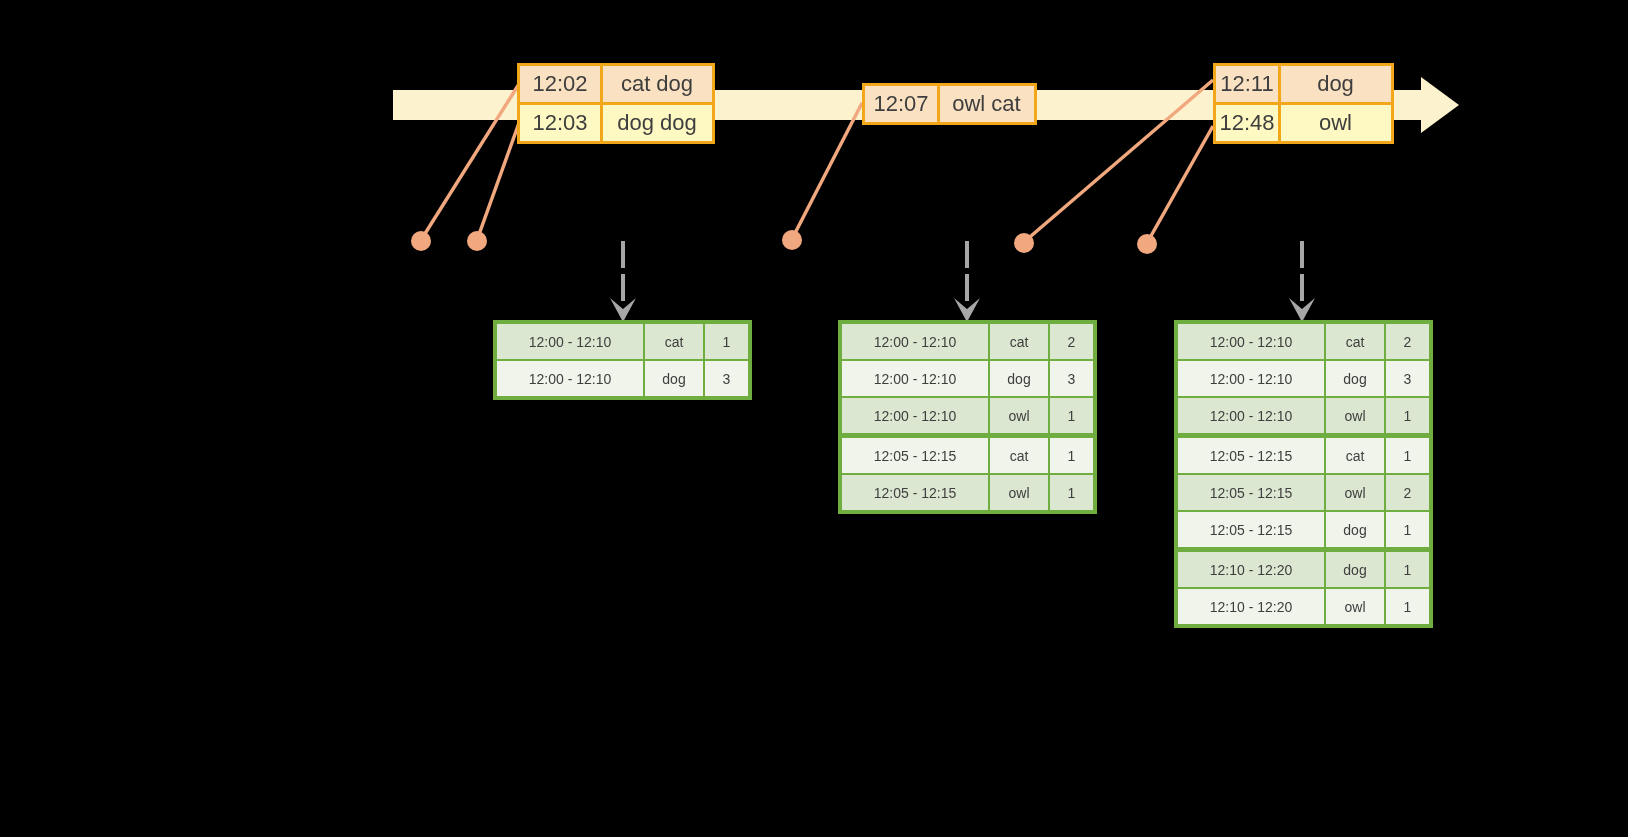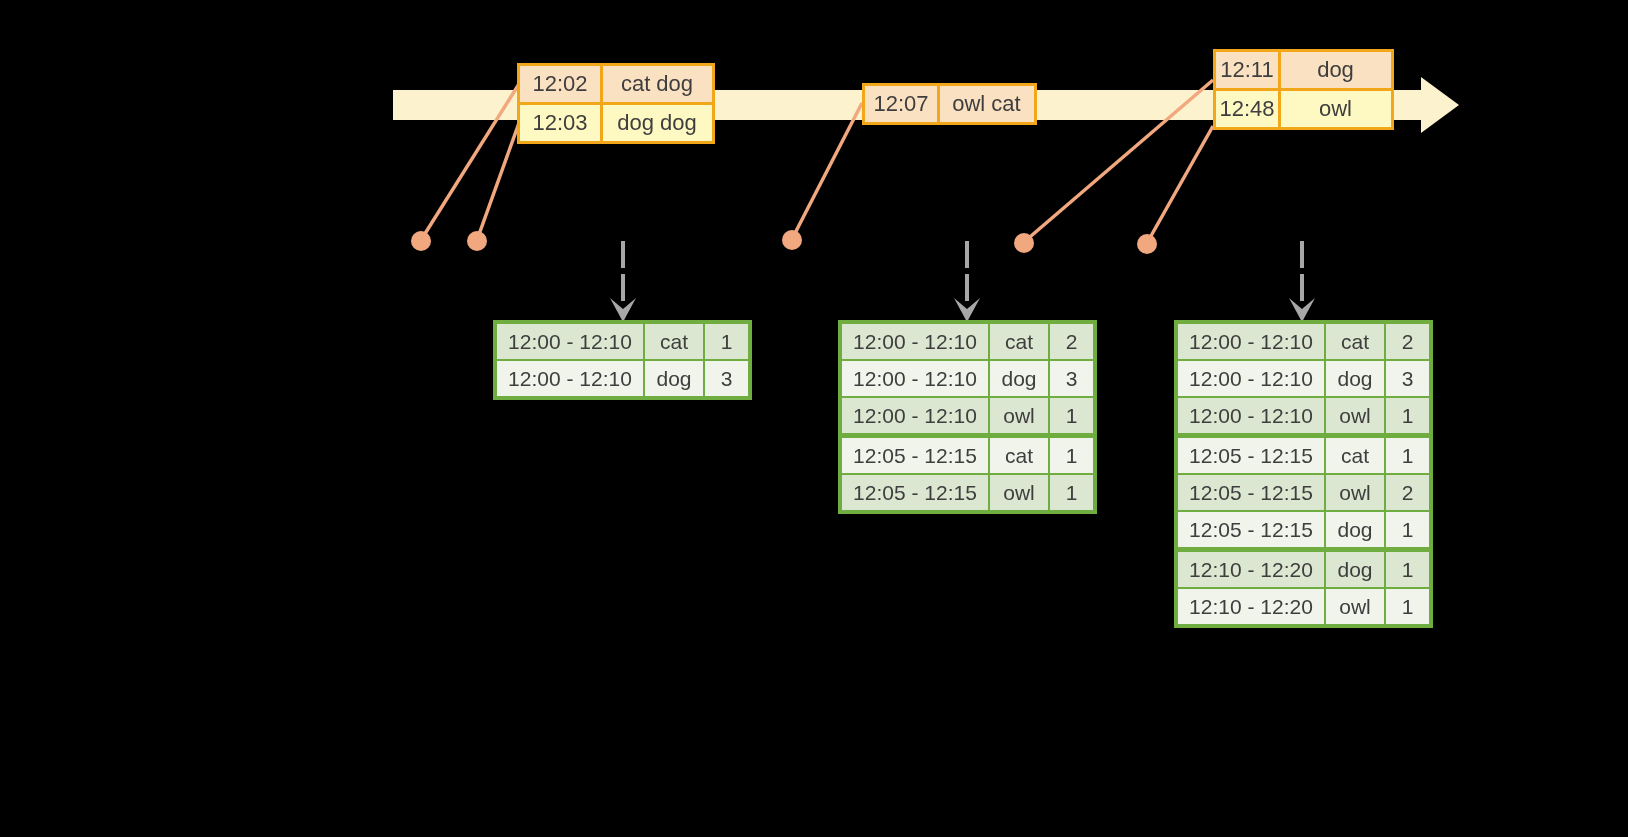--- a/index.html
+++ b/index.html
@@ -13,41 +13,41 @@
   .dash{stroke:#A7A7A7;stroke-width:4;stroke-dasharray:27 6;}
   .dashhead{fill:#A7A7A7;}
 
   
   .etable{
     position:absolute;display:grid;gap:2.5px;background:#F2A71B;
     border:3px solid #F2A71B;grid-auto-rows:36px;z-index:2;
   }
   .et1{left:517px;top:63px;grid-template-columns:80px 109px;}
   .et2{left:862px;top:83px;grid-template-columns:72px 94px;}
-  .et3{left:1213px;top:49px;grid-template-columns:62px 110px;}
+  .et3{left:1213px;top:63px;grid-template-columns:62px 110px;}
   .ecell{
     display:flex;align-items:center;justify-content:center;
     font-size:22px;background:#FAE1C2;white-space:nowrap;
   }
   .ecell.alt{background:#fef9c3;}
 
   
   .gtable{
     position:absolute;display:flex;flex-direction:column;
     background:#6FAD40;border:4px solid #6FAD40;z-index:2;
   }
   .gt1{left:493px;top:320px;}
   .gt2{left:838px;top:320px;}
   .gt3{left:1174px;top:320px;}
   .grow{display:grid;grid-template-columns:146px 58px 43px;gap:2px;height:35px;margin-top:2px;}
   .grow:first-child{margin-top:0;}
   .grow.thick{margin-top:5px;}
   .gcell{
     display:flex;align-items:center;justify-content:center;
-    font-size:21px;background:#DCE7D1;white-space:nowrap;
+    font-size:14px;background:#DCE7D1;white-space:nowrap;
   }
   .grow.alt .gcell{background:#F0F4EB;}
 </style>
 </head>
 <body>
 
 <div class="canvas">
 
   <svg class="overlay" viewBox="0 0 1628 837">
 

